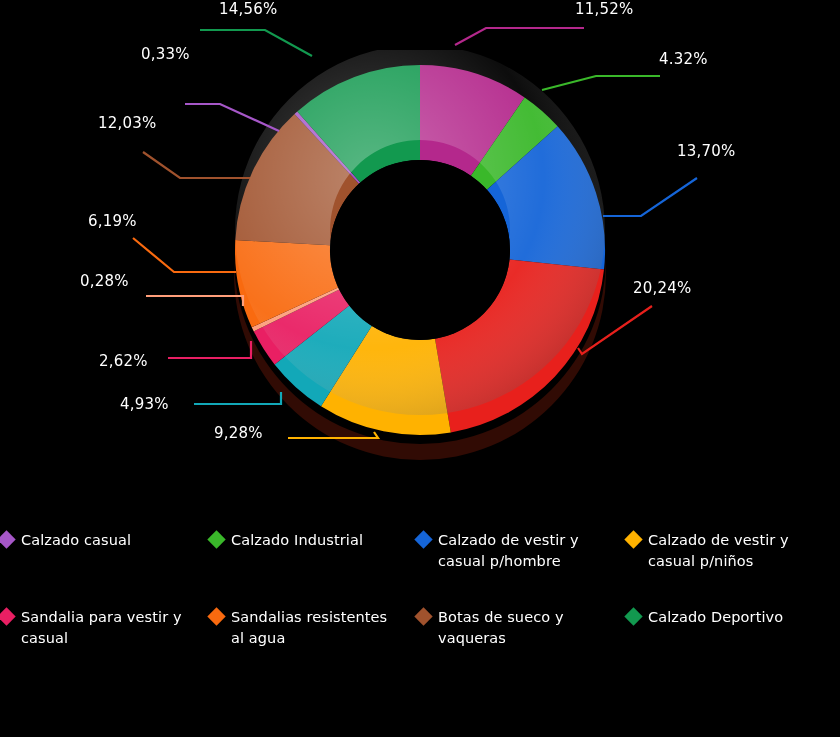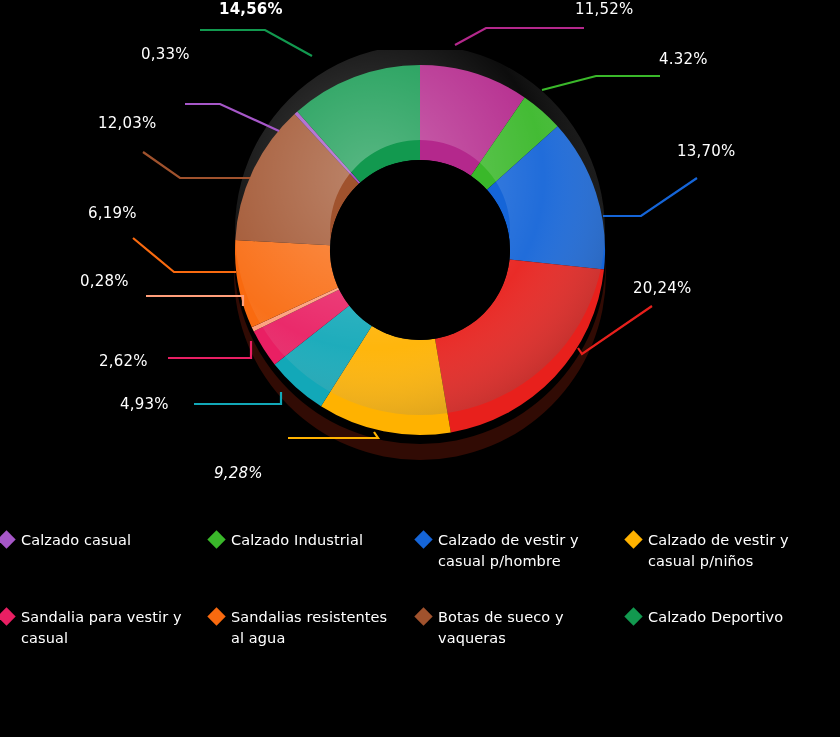--- a/index.html
+++ b/index.html
@@ -130,28 +130,28 @@
       <path d="M250,178 L180,178 L143,152" stroke="#a0522d"></path>
       <path d="M279,131 L220,104 L185,104" stroke="#a657c8"></path>
       <path d="M312,56 L265,30 L200,30" stroke="#12994f"></path>
     </g>
   </svg>
 
   <div class="pct-label" style="left:575px; top:0px;">11,52%</div>
   <div class="pct-label" style="left:659px; top:50px;">4.32%</div>
   <div class="pct-label" style="left:677px; top:142px;">13,70%</div>
   <div class="pct-label" style="left:633px; top:279px;">20,24%</div>
-  <div class="pct-label" style="left:214px; top:464px;font-style:italic;">9,28%</div>
+  <div class="pct-label" style="left:214px; top:424px;">9,28%</div>
   <div class="pct-label" style="left:120px; top:395px;">4,93%</div>
   <div class="pct-label" style="left:99px;  top:352px;">2,62%</div>
   <div class="pct-label" style="left:80px;  top:272px;">0,28%</div>
-  <div class="pct-label" style="left:88px;  top:204px;text-align:right;">6,19%</div>
+  <div class="pct-label" style="left:88px;  top:212px;text-align:right;">6,19%</div>
   <div class="pct-label" style="left:98px;  top:114px;">12,03%</div>
   <div class="pct-label" style="left:141px; top:45px;">0,33%</div>
-  <div class="pct-label" style="left:219px; top:0px;font-weight:bold;">14,56%</div>
+  <div class="pct-label" style="left:219px; top:0px;">14,56%</div>
 </div>
 
 <div id="legend-area">
   <div class="legend-grid">
     <div class="legend-item">
       <span class="legend-swatch" style="background:#a657c8"></span>
       <span class="legend-label">Calzado casual</span>
     </div>
     <div class="legend-item">
       <span class="legend-swatch" style="background:#3ab82a"></span>

